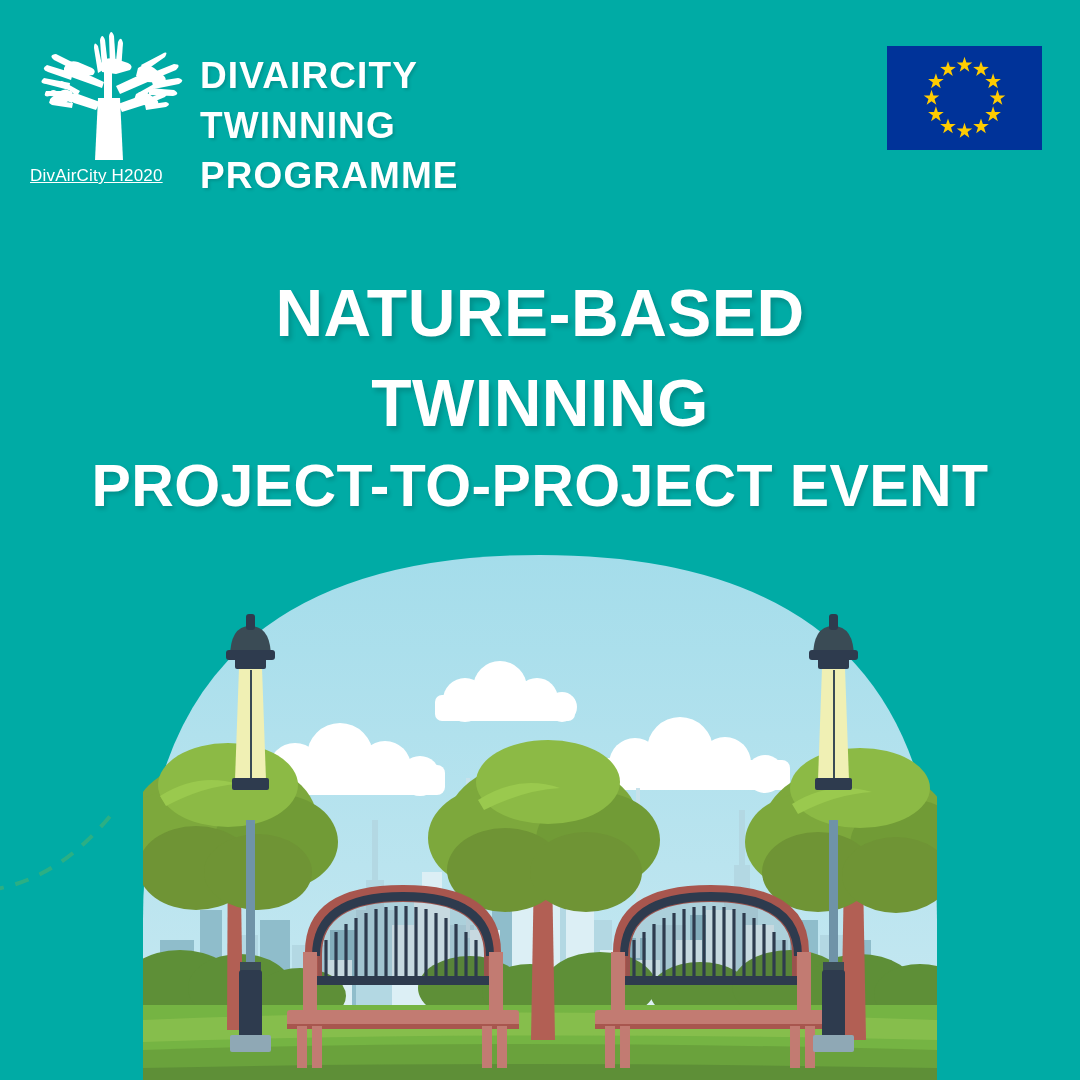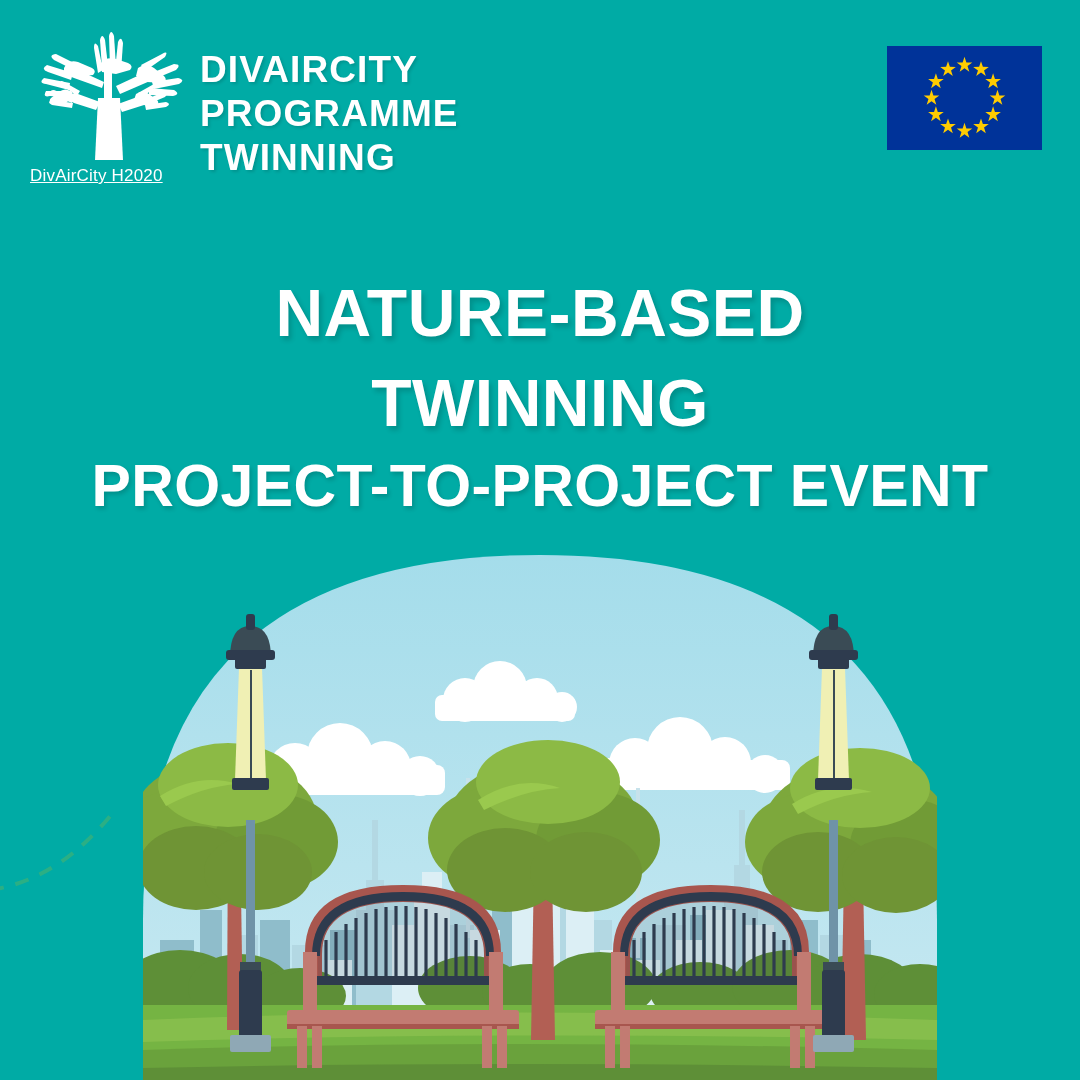--- a/index.html
+++ b/index.html
@@ -54,21 +54,21 @@
     position: absolute;
     left: 200px;
     top: 48px;
     color: #ffffff;
     font-size: 37px;
     font-weight: bold;
     line-height: 44px;
     letter-spacing: 1.1px;
     text-shadow: 2px 2px 3px rgba(0,0,0,0.13);
   }
-  .brand-title span { display: block; }
+  .brand-title span { display: block; margin-top: 6px; }
 
   .eu-flag {
     position: absolute;
     right: 38px;
     top: 46px;
     width: 155px;
     height: 104px;
     background: #003399;
   }
 
@@ -153,22 +153,22 @@
           <path d="M20 62 q-6 0 -1 5 l19 8 2 -5 Z"></path>
           <path d="M18 72 q-6 2 0 5 l20 3 1 -5 Z"></path>
           <path d="M38 64 q-7-5 -13 0 l-8 6 q-3 3 1 6 l13 -1 9 -5 Z"></path>
         </g>
       </svg>
       <div class="logo-caption">DivAirCity H2020</div>
     </div>
 
     <div class="brand-title">
       <span>DIVAIRCITY</span>
+      <span>TWINNING</span>
       <span>PROGRAMME</span>
-      <span>TWINNING</span>
     </div>
 
     <div class="eu-flag">
       <svg viewBox="0 0 155 104" width="155" height="104">
         <rect x="0" y="0" width="155" height="104" fill="#003399"></rect>
         <g fill="#FFCC00" id="eu-stars">
             <polygon points="77.50,10.80 79.38,16.41 85.30,16.47 80.54,19.99 82.32,25.63 77.50,22.20 72.68,25.63 74.46,19.99 69.70,16.47 75.62,16.41" fill="#FFCC00"></polygon>
             <polygon points="94.00,15.22 95.88,20.83 101.80,20.89 97.04,24.41 98.82,30.06 94.00,26.62 89.18,30.06 90.96,24.41 86.20,20.89 92.12,20.83" fill="#FFCC00"></polygon>
             <polygon points="106.08,27.30 107.96,32.91 113.88,32.97 109.12,36.49 110.90,42.13 106.08,38.70 101.26,42.13 103.04,36.49 98.28,32.97 104.20,32.91" fill="#FFCC00"></polygon>
             <polygon points="110.50,43.80 112.38,49.41 118.30,49.47 113.54,52.99 115.32,58.63 110.50,55.20 105.68,58.63 107.46,52.99 102.70,49.47 108.62,49.41" fill="#FFCC00"></polygon>

